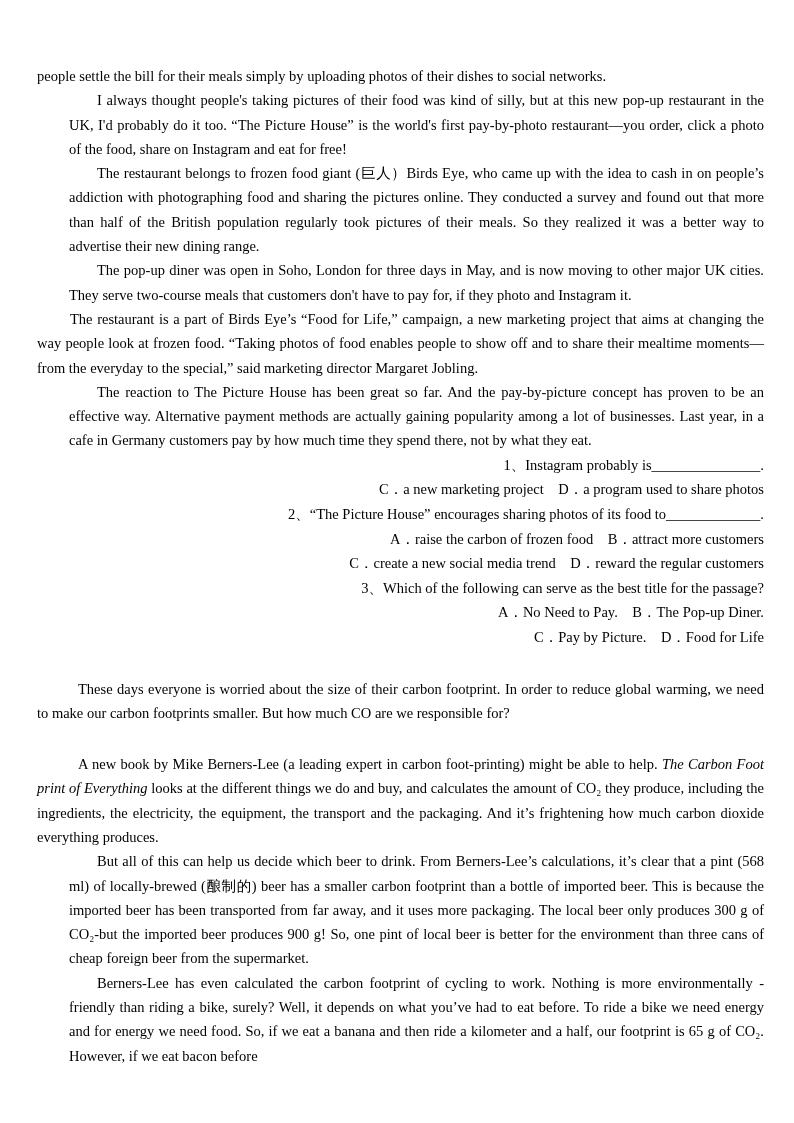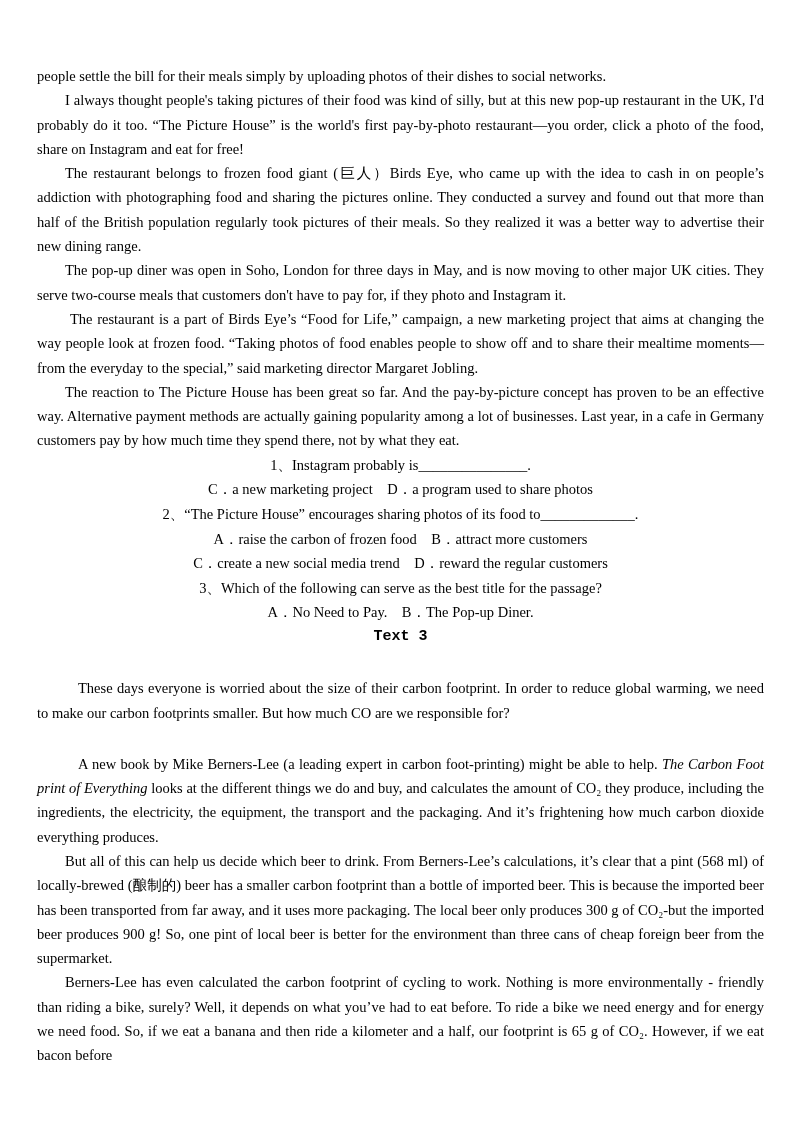--- a/index.html
+++ b/index.html
@@ -17,25 +17,25 @@
     padding: 64px 30px 0 37px;
     font-family: "Liberation Serif", "DejaVu Serif", serif;
     font-size: 14.5px;
     color: #000000;
   }
   p { margin: 0; }
   .para {
     text-align: justify;
     line-height: 24.3px;
   }
-  .ind    { text-indent: 28px; }
+  .ind    { text-indent: 28px; margin-left: 32px; }
   .ind-md { text-indent: 33px; }
   .ind-lg { text-indent: 41px; margin-top: 27px; }
   .line {
-    text-align: center;
+    text-align: right;
     line-height: 24.6px;
     white-space: pre-wrap;
   }
   .heading {
     text-align: center;
     font-family: "Liberation Mono", "DejaVu Sans Mono", monospace;
     font-weight: bold;
     font-size: 15px;
     line-height: 24.3px;
   }
@@ -53,21 +53,21 @@
   <p class="para ind-md">The restaurant is a part of Birds Eye’s “Food for Life,” campaign, a new marketing project that aims at changing the way people look at frozen food. “Taking photos of food enables people to show off and to share their mealtime moments—from the everyday to the special,” said marketing director Margaret Jobling.</p>
   <p class="para ind">The reaction to The Picture House has been great so far. And the pay-by-picture concept has proven to be an effective way. Alternative payment methods are actually gaining popularity among a lot of businesses. Last year, in a cafe in Germany customers pay by how much time they spend there, not by what they eat.</p>
 
   <p class="line">1、Instagram probably is_______________.</p>
   <p class="line">C．a new marketing project    D．a program used to share photos</p>
   <p class="line">2、“The Picture House” encourages sharing photos of its food to_____________.</p>
   <p class="line">A．raise the carbon of frozen food    B．attract more customers</p>
   <p class="line">C．create a new social media trend    D．reward the regular customers</p>
   <p class="line">3、Which of the following can serve as the best title for the passage?</p>
   <p class="line">A．No Need to Pay.    B．The Pop-up Diner.</p>
+  <p class="line">C．Pay by Picture.    D．Food for Life</p>
 
-  <p class="heading">Text 3</p>
 
   <p class="para ind-lg">These days everyone is worried about the size of their carbon footprint. In order to reduce global warming, we need to make our carbon footprints smaller. But how much CO are we responsible for?</p>
   <p class="para ind-lg"><span>A new book by Mike Berners-Lee (a leading expert in carbon foot-printing) might be able to help. </span><span class="book-title">The Carbon Foot print of Everything</span><span> looks at the different things we do and buy, and calculates the amount of CO₂ they produce, including the ingredients, the electricity, the equipment, the transport and the packaging. And it’s frightening how much carbon dioxide everything produces.</span></p>
   <p class="para ind">But all of this can help us decide which beer to drink. From Berners-Lee’s calculations, it’s clear that a pint (568 ml) of locally-brewed (酿制的) beer has a smaller carbon footprint than a bottle of imported beer. This is because the imported beer has been transported from far away, and it uses more packaging. The local beer only produces 300 g of CO₂-but the imported beer produces 900 g! So, one pint of local beer is better for the environment than three cans of cheap foreign beer from the supermarket.</p>
   <p class="para ind">Berners-Lee has even calculated the carbon footprint of cycling to work. Nothing is more environmentally - friendly than riding a bike, surely? Well, it depends on what you’ve had to eat before. To ride a bike we need energy and for energy we need food. So, if we eat a banana and then ride a kilometer and a half, our footprint is 65 g of CO₂. However, if we eat bacon before</p>
 
 </div>
 
 </body></html>

